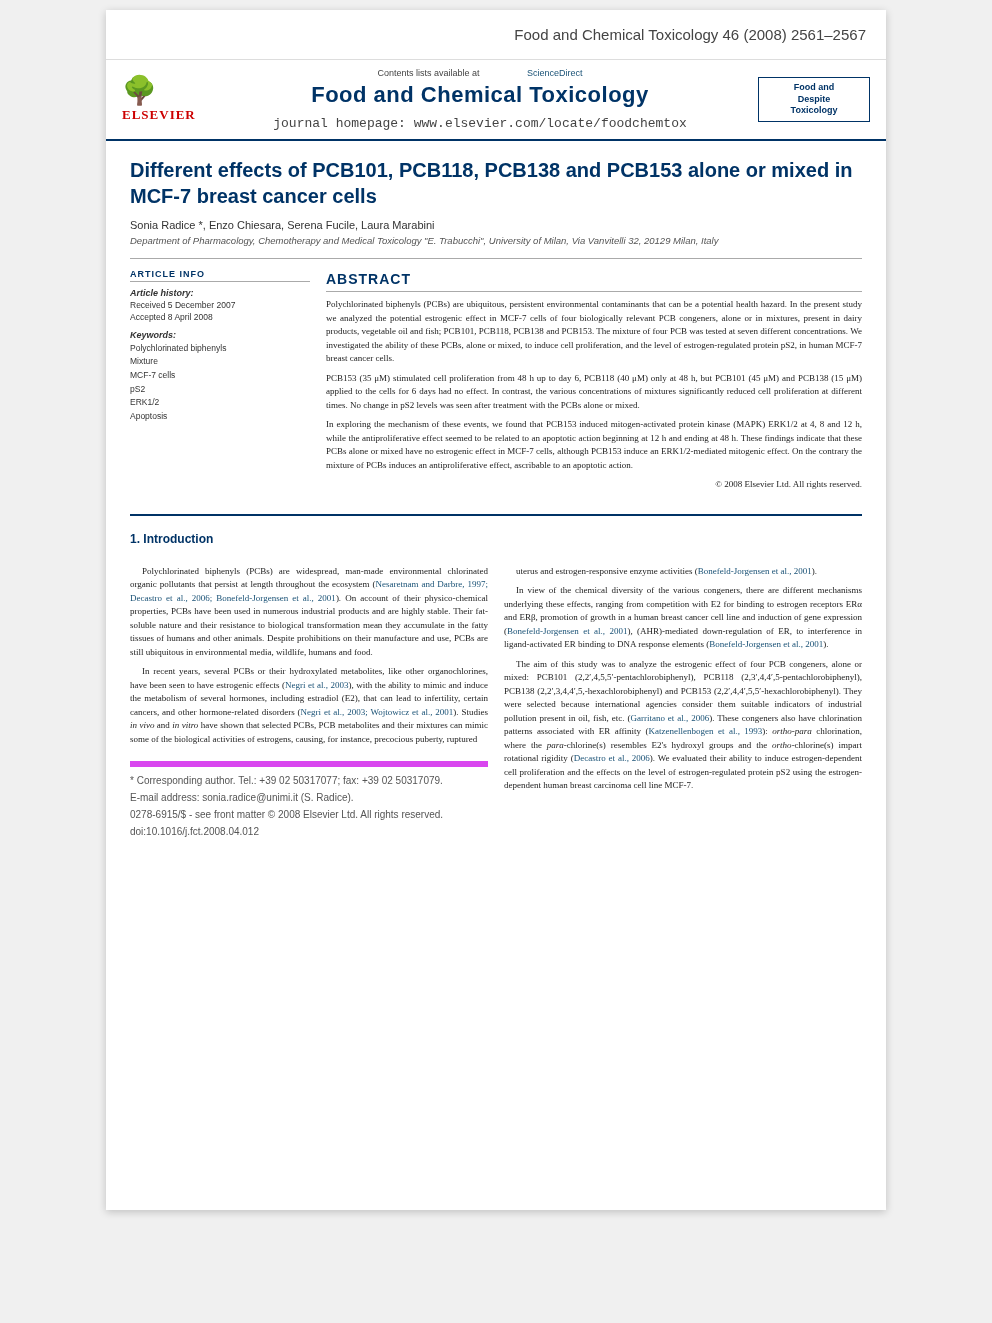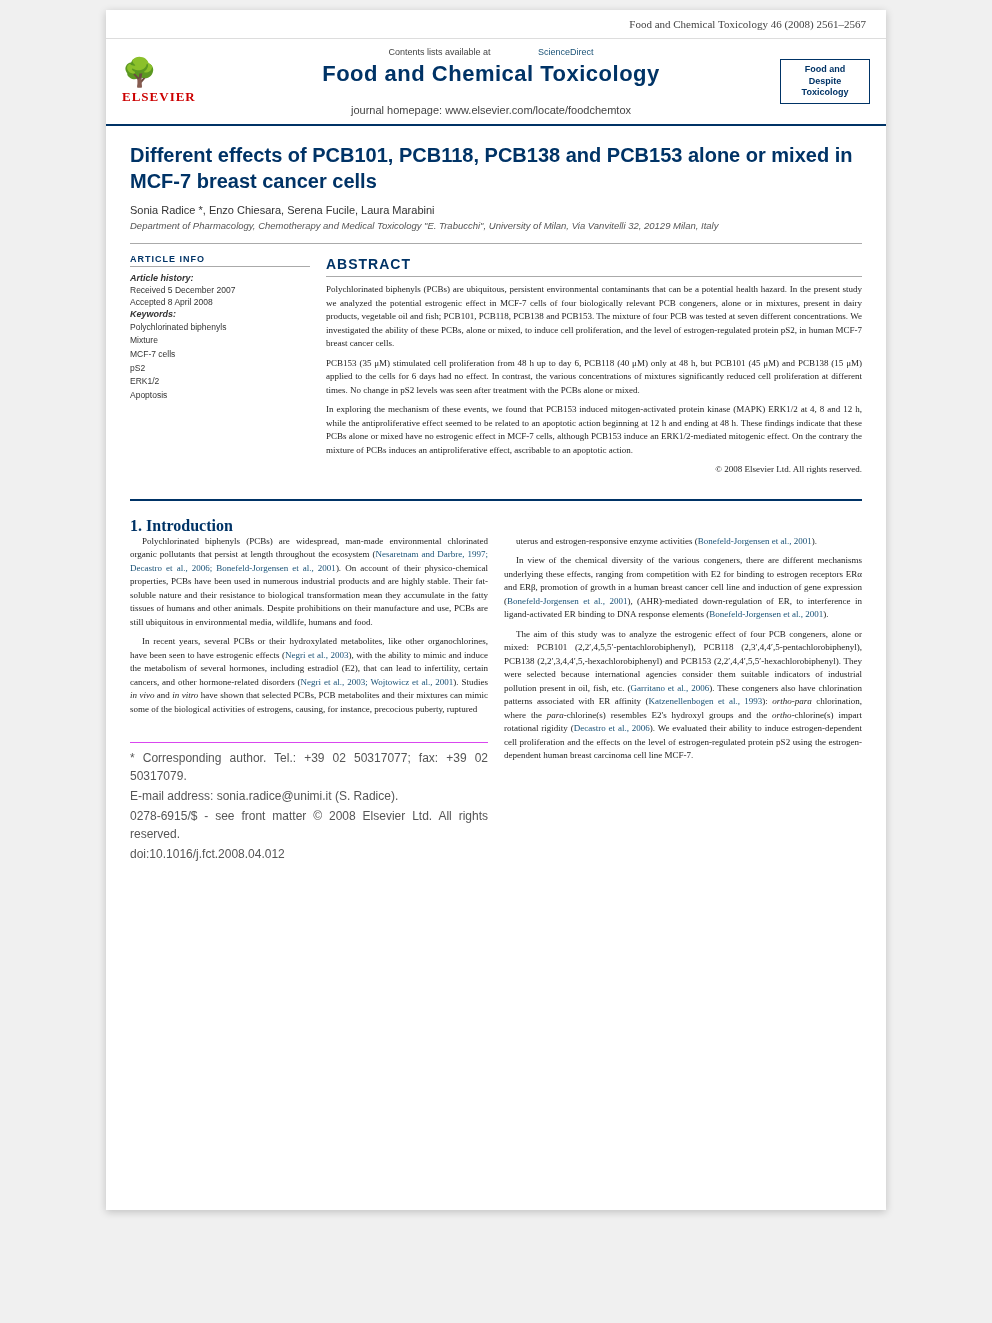--- a/index.html
+++ b/index.html
@@ -13,25 +13,25 @@
     .page {
       background: #fff;
       width: 780px;
       min-height: 1200px;
       padding: 0;
       box-shadow: 0 2px 8px rgba(0,0,0,0.2);
     }
     
     .top-bar {
       text-align: right;
-      font-size: 11px;
+      font-size: 15px;
       color: #444;
-      padding: 8px 20px;
+      padding: 16px 20px;
       border-bottom: 1px solid #ddd;
-      font-family: Liberation Serif, serif;
+      font-family: Liberation Sans, sans-serif;
     }
     .journal-header {
       display: flex;
       align-items: center;
       padding: 8px 16px;
       border-bottom: 2px solid #003366;
     }
     .journal-logo-left {
       width: 80px;
       flex-shrink: 0;
@@ -65,27 +65,27 @@
       margin-left: 45px;
     }
     .journal-title-main {
       font-size: 22px;
       font-weight: bold;
       color: #003366;
       font-family: Arial, sans-serif;
       letter-spacing: 0.5px;
     }
     .journal-homepage {
-      font-size: 11px;
+      font-size: 13px;
       color: #444;
-      font-family: Liberation Sans, sans-serif;
-      margin-top: 17px;
+      font-family: Liberation Mono, monospace;
+      margin-top: 8px;
     }
     .journal-logo-right {
-      width: 90px;
+      width: 112px;
       flex-shrink: 0;
       text-align: right;
     }
     .logo-box {
       border: 1px solid #003366;
       padding: 4px;
       font-size: 8px;
       color: #003366;
       font-family: Arial, sans-serif;
       text-align: center;
@@ -152,21 +152,21 @@
       color: #003366;
       margin-bottom: 6px;
       font-family: Arial, sans-serif;
       border-bottom: 1px solid #aaa;
       padding-bottom: 2px;
     }
     .info-subhead {
       font-style: italic;
       font-weight: bold;
       font-size: 9px;
-      margin-top: 0;
+      margin-top: 6px;
       margin-bottom: 2px;
     }
     .info-line {
       font-size: 8.5px;
       line-height: 1.4;
     }
     .keywords-list {
       font-size: 8.5px;
       line-height: 1.6;
     }
@@ -190,25 +190,25 @@
       margin-bottom: 6px;
       font-family: Liberation Serif, serif;
     }
 
     
     .main-content {
       border-top: 2px solid #003366;
       padding-top: 12px;
     }
     .section-heading {
-      font-size: 16px;
-      font-weight: bold;
-      color: #003366;
-      font-family: Liberation Serif, serif;
-      margin-bottom: 0;
+      font-size: 12px;
+      font-weight: bold;
+      color: #003366;
+      font-family: Liberation Sans, sans-serif;
+      margin-bottom: 19px;
       margin-top: 4px;
     }
     .body-columns {
       display: flex;
       gap: 16px;
     }
     .body-col {
       flex: 1;
       font-size: 9px;
       line-height: 1.5;
@@ -220,24 +220,24 @@
       text-indent: 12px;
     }
     .body-col p:first-child {
       text-indent: 12px;
     }
     .link-text {
       color: #1a5276;
       text-decoration: none;
     }
     .footnote-section {
-      border-top: 1px solid #d946ef;
-      margin-top: 26px;
+      border-top: 6px solid #d946ef;
+      margin-top: 15px;
       padding-top: 6px;
-      font-size: 12px;
+      font-size: 10px;
       color: #555;
       font-family: Arial, sans-serif;
     }
     .footnote-line {
       margin-bottom: 2px;
     }
   </style>
 </head>
 <body>
 

